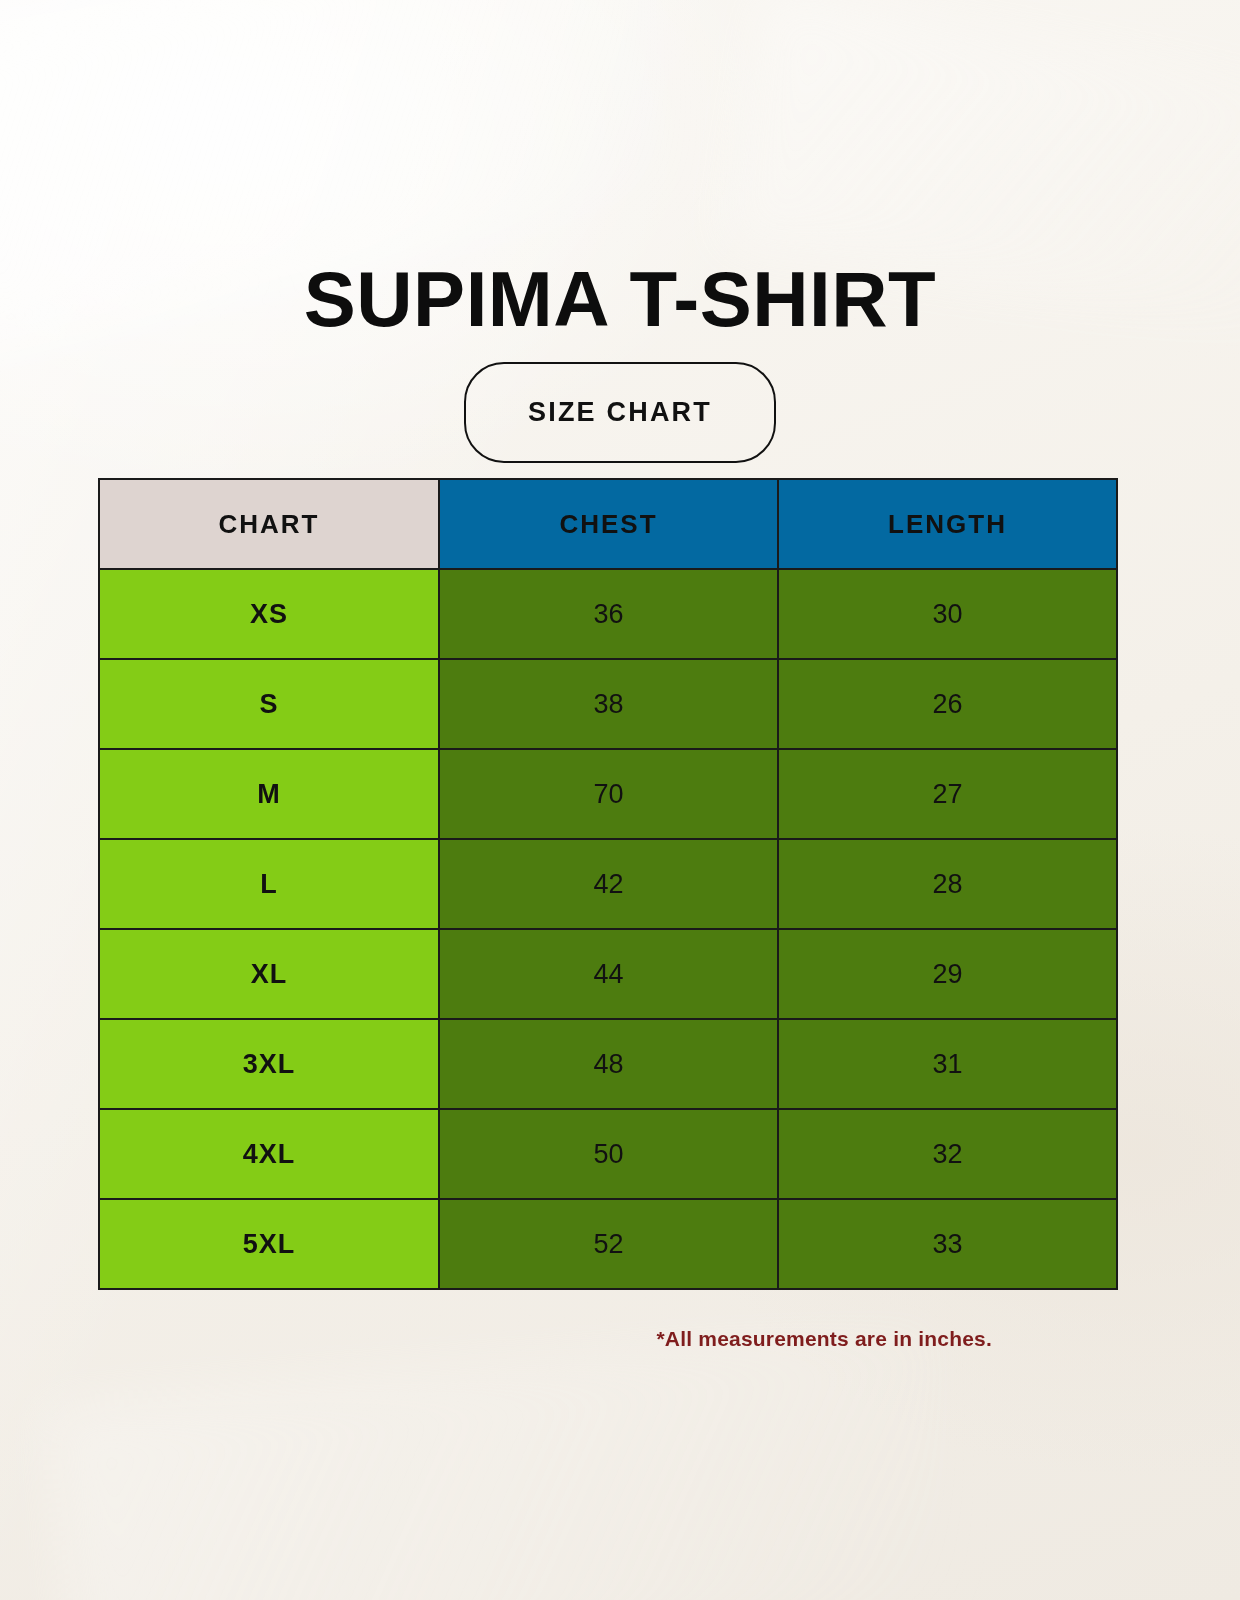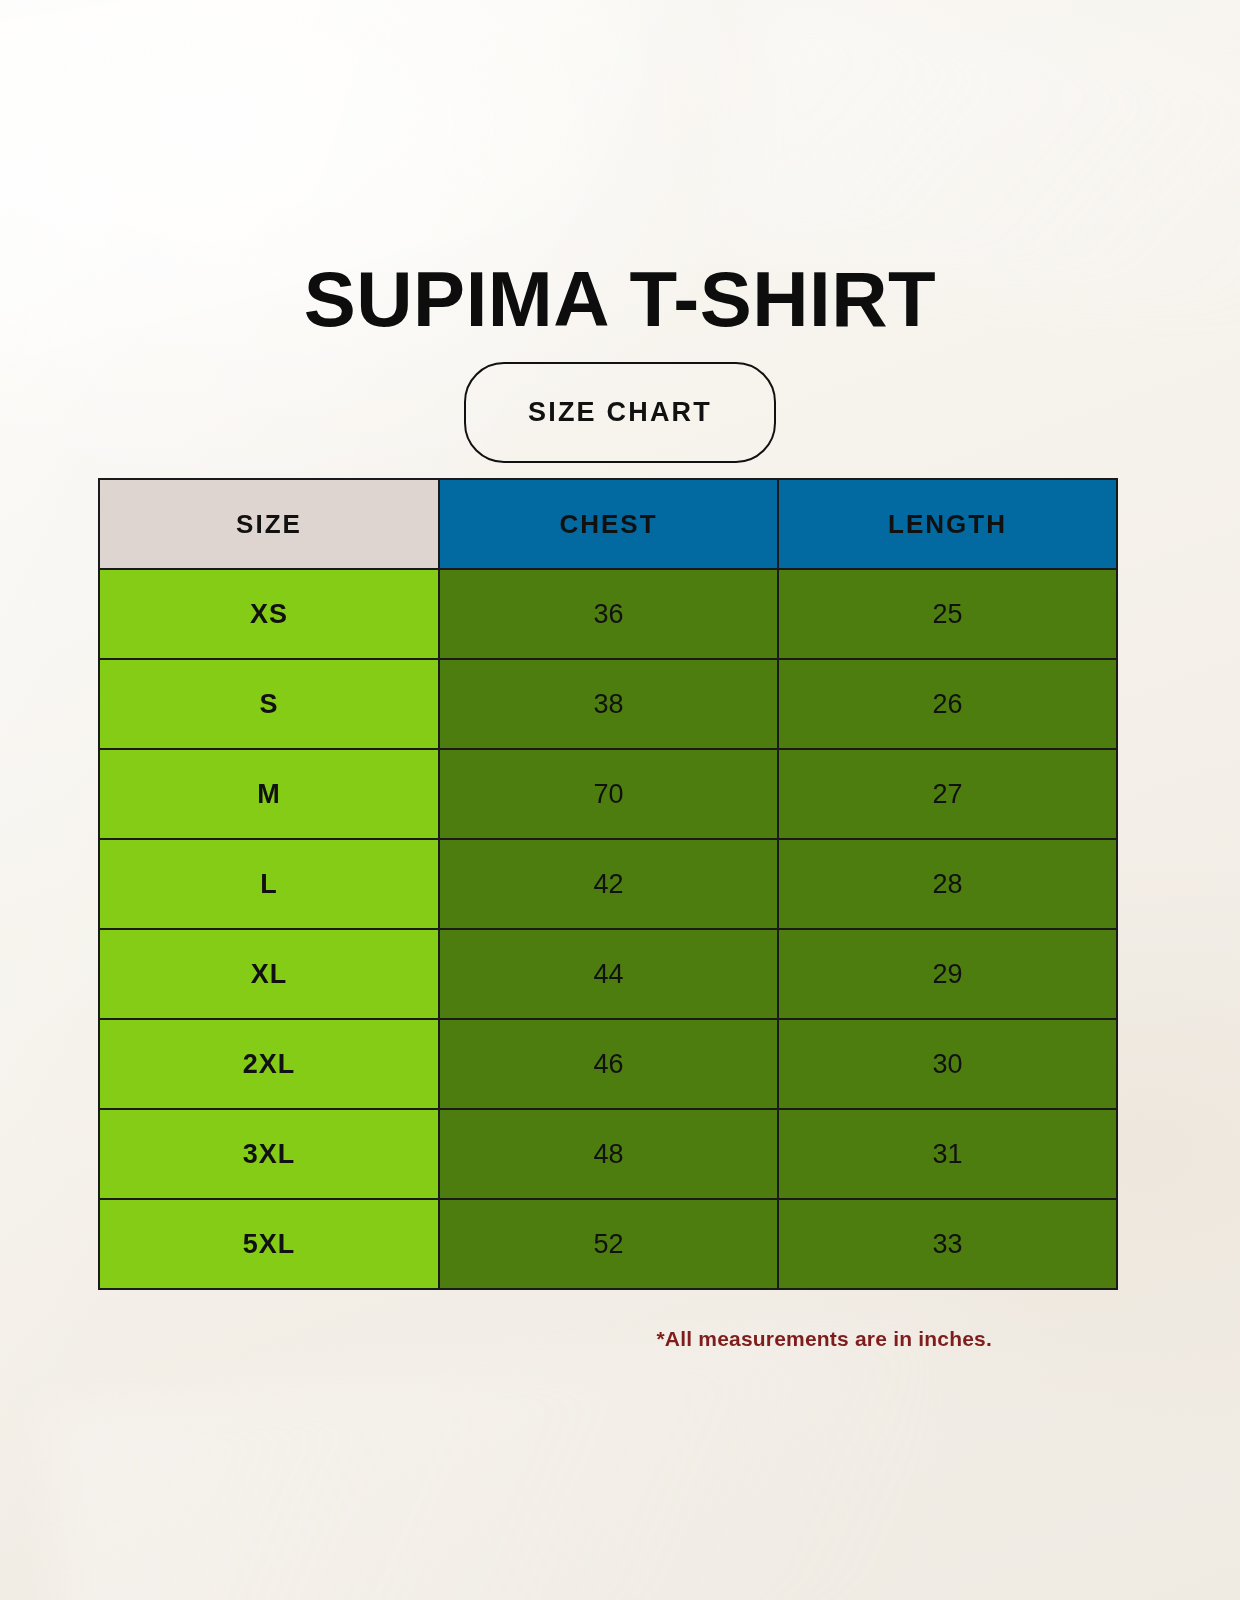--- a/index.html
+++ b/index.html
@@ -149,30 +149,30 @@
 
   <div class="table-wrap">
     <table class="size-chart">
       <colgroup>
         <col class="c-size">
         <col class="c-chest">
         <col class="c-length">
       </colgroup>
       <thead>
         <tr>
-          <th class="h-size">SIZE</th>
+          <th class="h-size">CHART</th>
           <th class="h-chest">CHEST</th>
           <th class="h-length">LENGTH</th>
         </tr>
       </thead>
       <tbody>
         <tr>
           <td class="size-cell">XS</td>
           <td class="val-cell">36</td>
-          <td class="val-cell">25</td>
+          <td class="val-cell">30</td>
         </tr>
         <tr>
           <td class="size-cell">S</td>
           <td class="val-cell">38</td>
           <td class="val-cell">26</td>
         </tr>
         <tr>
           <td class="size-cell">M</td>
           <td class="val-cell">70</td>
           <td class="val-cell">27</td>
@@ -181,30 +181,30 @@
           <td class="size-cell">L</td>
           <td class="val-cell">42</td>
           <td class="val-cell">28</td>
         </tr>
         <tr>
           <td class="size-cell">XL</td>
           <td class="val-cell">44</td>
           <td class="val-cell">29</td>
         </tr>
         <tr>
-          <td class="size-cell">2XL</td>
-          <td class="val-cell">46</td>
-          <td class="val-cell">30</td>
-        </tr>
-        <tr>
           <td class="size-cell">3XL</td>
           <td class="val-cell">48</td>
           <td class="val-cell">31</td>
         </tr>
         <tr>
+          <td class="size-cell">4XL</td>
+          <td class="val-cell">50</td>
+          <td class="val-cell">32</td>
+        </tr>
+        <tr>
           <td class="size-cell">5XL</td>
           <td class="val-cell">52</td>
           <td class="val-cell">33</td>
         </tr>
       </tbody>
     </table>
   </div>
 
   <div class="footnote">*All measurements are in inches.</div>
 </div>

